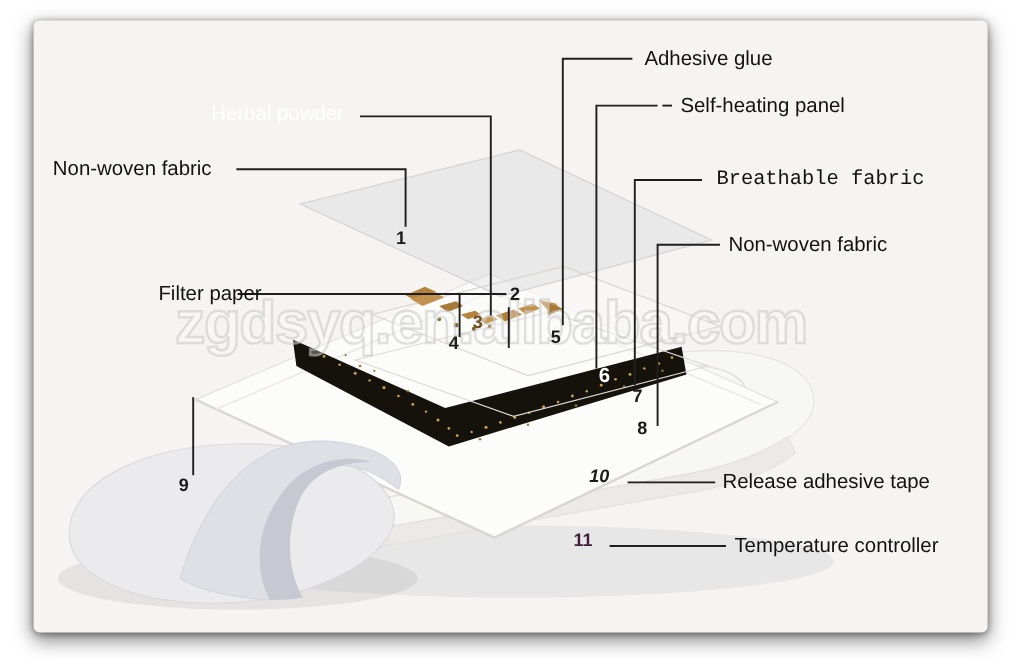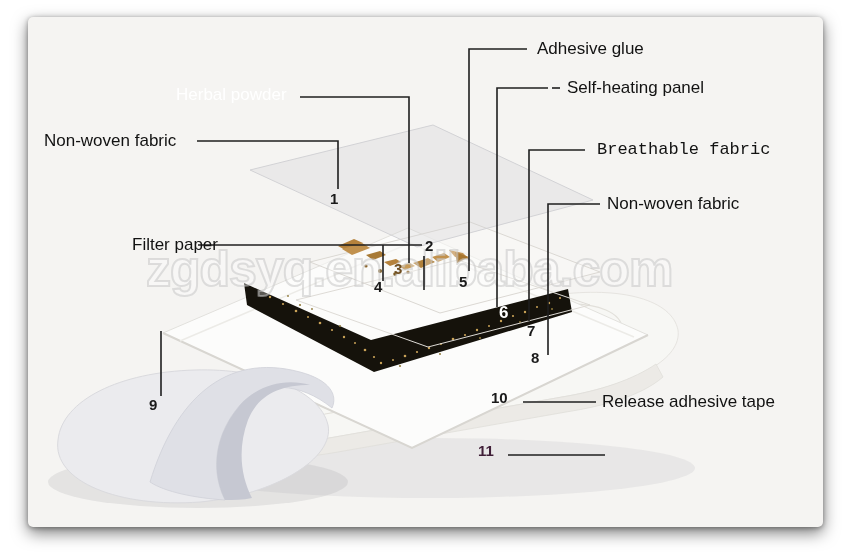--- a/index.html
+++ b/index.html
@@ -138,26 +138,27 @@
   </svg>
 
   <div class="label white" style="left:176px; top:85px;">Herbal powder</div>
   <div class="label" style="left:44px;  top:131px;">Non-woven fabric</div>
   <div class="label" style="left:100px; top:235px;margin-left:32px;">Filter paper</div>
   <div class="label" style="left:537px; top:39px;">Adhesive glue</div>
   <div class="label" style="left:567px; top:78px;text-align:right;">Self-heating panel</div>
   <div class="label" style="left:597px; top:140px;font-family:Liberation Mono, monospace;">Breathable fabric</div>
   <div class="label" style="left:607px; top:194px;">Non-woven fabric</div>
   <div class="label" style="left:602px; top:392px;">Release adhesive tape</div>
+  <div class="label" style="left:612px; top:445px;">Temperature controller</div>
 
   <span class="num" style="left:330px; top:191px;">1</span>
   <span class="num" style="left:425px; top:238px;">2</span>
   <span class="num brown" style="left:394px; top:261px;">3</span>
   <span class="num" style="left:374px; top:279px;">4</span>
   <span class="num" style="left:459px; top:274px;">5</span>
   <span class="num white" style="left:499px; top:305px;">6</span>
   <span class="num" style="left:527px; top:323px;">7</span>
   <span class="num" style="left:531px; top:350px;">8</span>
   <span class="num" style="left:149px; top:397px;">9</span>
-  <span class="num" style="left:491px; top:390px;">10</span>
+  <span class="num" style="left:491px; top:390px;font-style:italic;">10</span>
   <span class="num maroon" style="left:478px; top:443px;">11</span>
 
 </div>
 
 </body></html>

